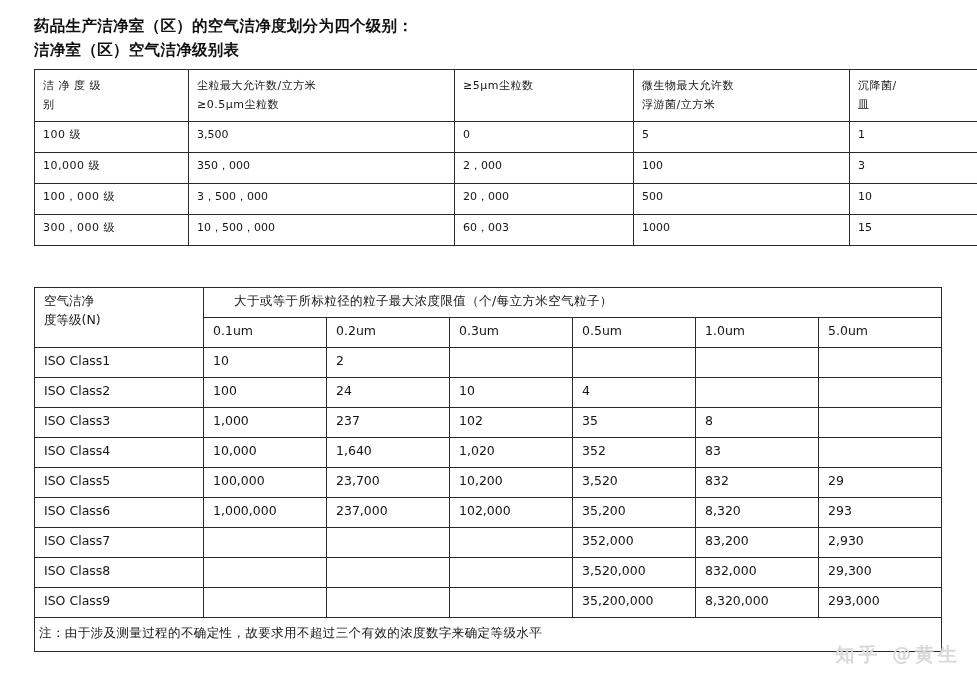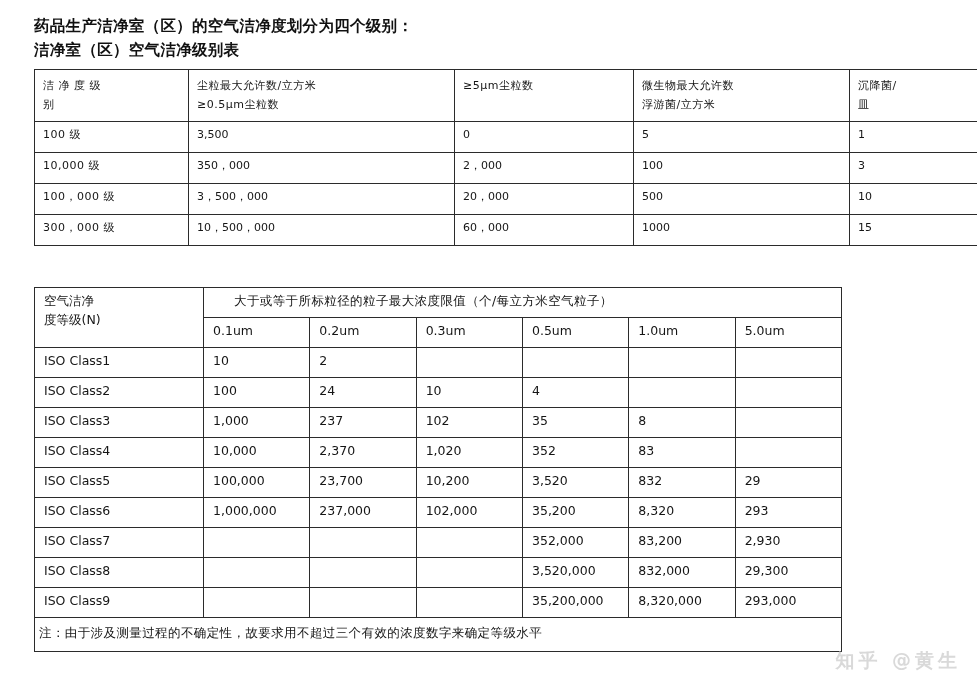--- a/index.html
+++ b/index.html
@@ -28,21 +28,21 @@
     letter-spacing: 0.3px;
     line-height: 1.55;
     color: #111;
   }
   .heading.sub {
     margin-bottom: 7px;
   }
   table {
     border-collapse: collapse;
     table-layout: fixed;
-    width: 808px;
+    width: 908px;
     background: #fff;
   }
   table td {
     border: 1px solid #2b2b2b;
     vertical-align: top;
     font-size: 13px;
     line-height: 1.45;
     padding: 5px 7px 6px 8px;
     color: #151515;
     word-wrap: break-word;
@@ -96,21 +96,21 @@
     letter-spacing: 0.4px;
   }
   #table-two .note {
     text-align: left;
     letter-spacing: 0.4px;
     padding: 6px 4px 7px 4px;
   }
   .watermark {
     position: absolute;
     right: 16px;
-    bottom: 24px;
+    bottom: 30px;
     font-size: 19px;
     color: #d9d9d9;
     letter-spacing: 4px;
     font-weight: bold;
     pointer-events: none;
     white-space: nowrap;
   }
 </style>
 </head>
 <body>
@@ -160,21 +160,21 @@
       <tr class="row-h">
         <td class="c0 lvl">100，000 级</td>
         <td class="c1">3，500，000</td>
         <td class="c2">20，000</td>
         <td class="c3">500</td>
         <td class="c4">10</td>
       </tr>
       <tr class="row-h">
         <td class="c0 lvl">300，000 级</td>
         <td class="c1">10，500，000</td>
-        <td class="c2">60，000</td>
+        <td class="c2">60，003</td>
         <td class="c3">1000</td>
         <td class="c4">15</td>
       </tr>
     </tbody>
   </table>
 
   <div class="gap-a"></div>
 
 
   <div class="gap-b"></div>
@@ -220,21 +220,21 @@
         <td class="k1">1,000</td>
         <td class="k2">237</td>
         <td class="k3">102</td>
         <td class="k4">35</td>
         <td class="k5">8</td>
         <td class="k6"></td>
       </tr>
       <tr>
         <td class="k0">ISO Class4</td>
         <td class="k1">10,000</td>
-        <td class="k2">2,370</td>
+        <td class="k2">1,640</td>
         <td class="k3">1,020</td>
         <td class="k4">352</td>
         <td class="k5">83</td>
         <td class="k6"></td>
       </tr>
       <tr>
         <td class="k0">ISO Class5</td>
         <td class="k1">100,000</td>
         <td class="k2">23,700</td>
         <td class="k3">10,200</td>

